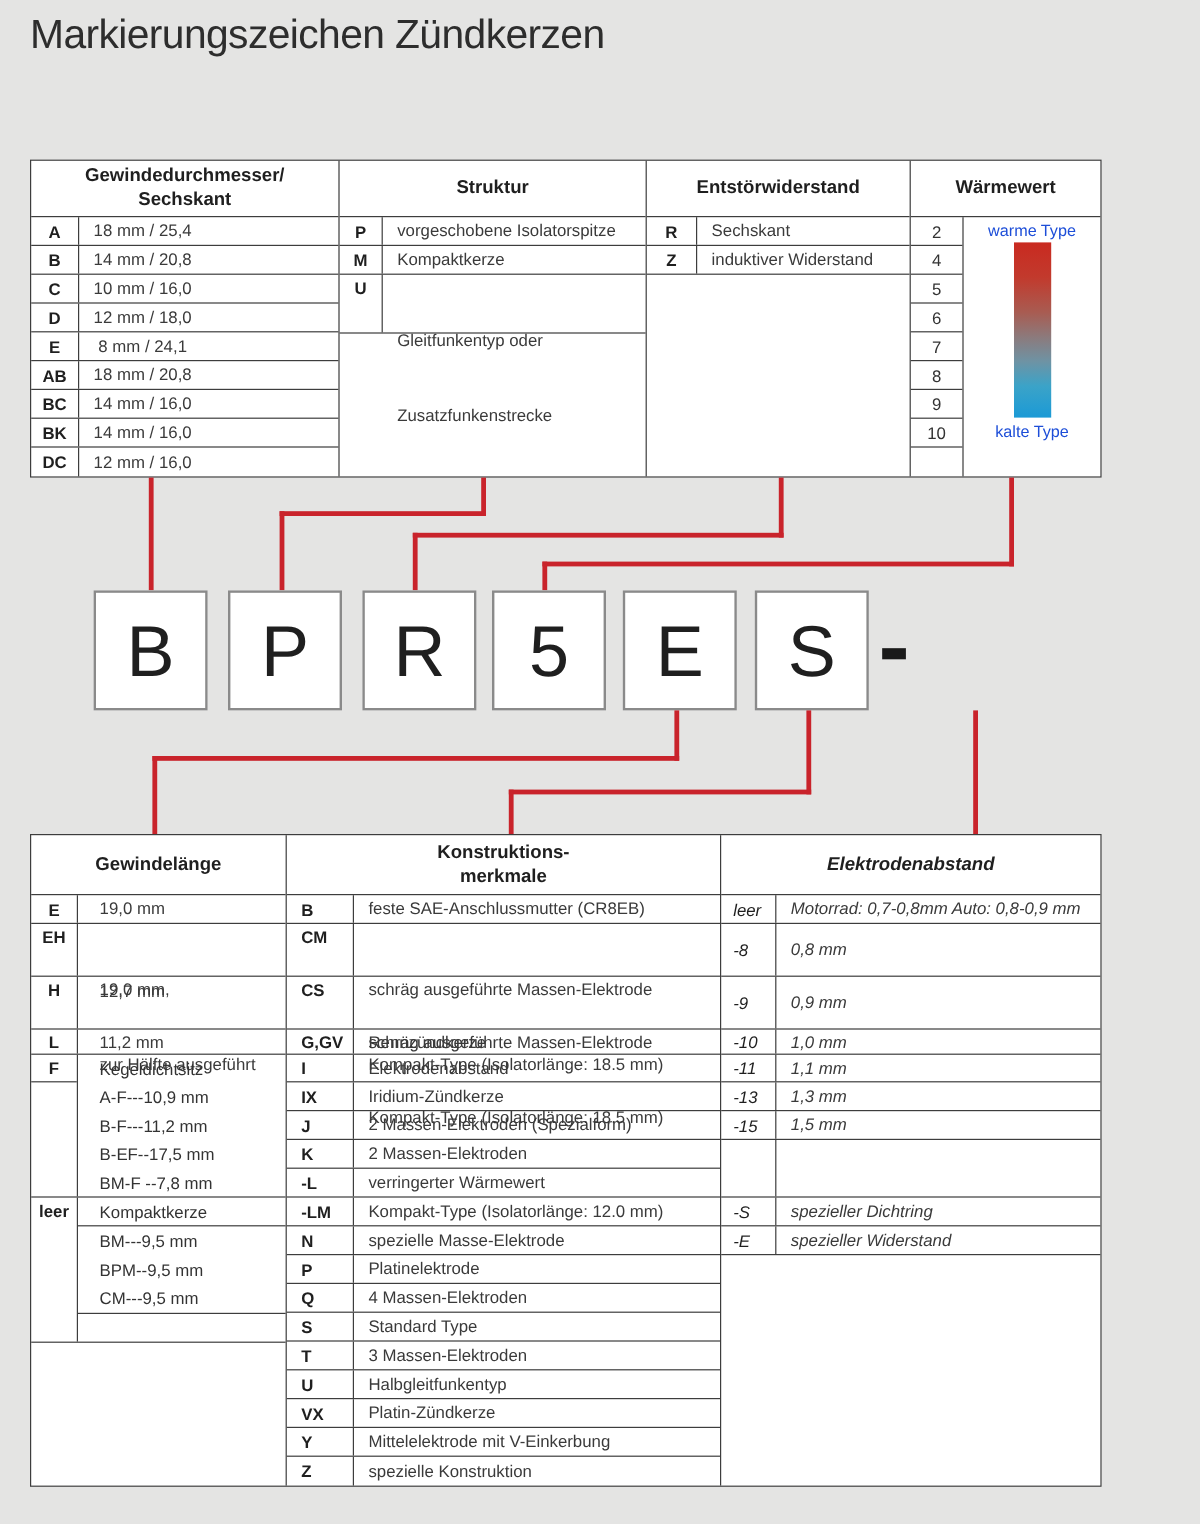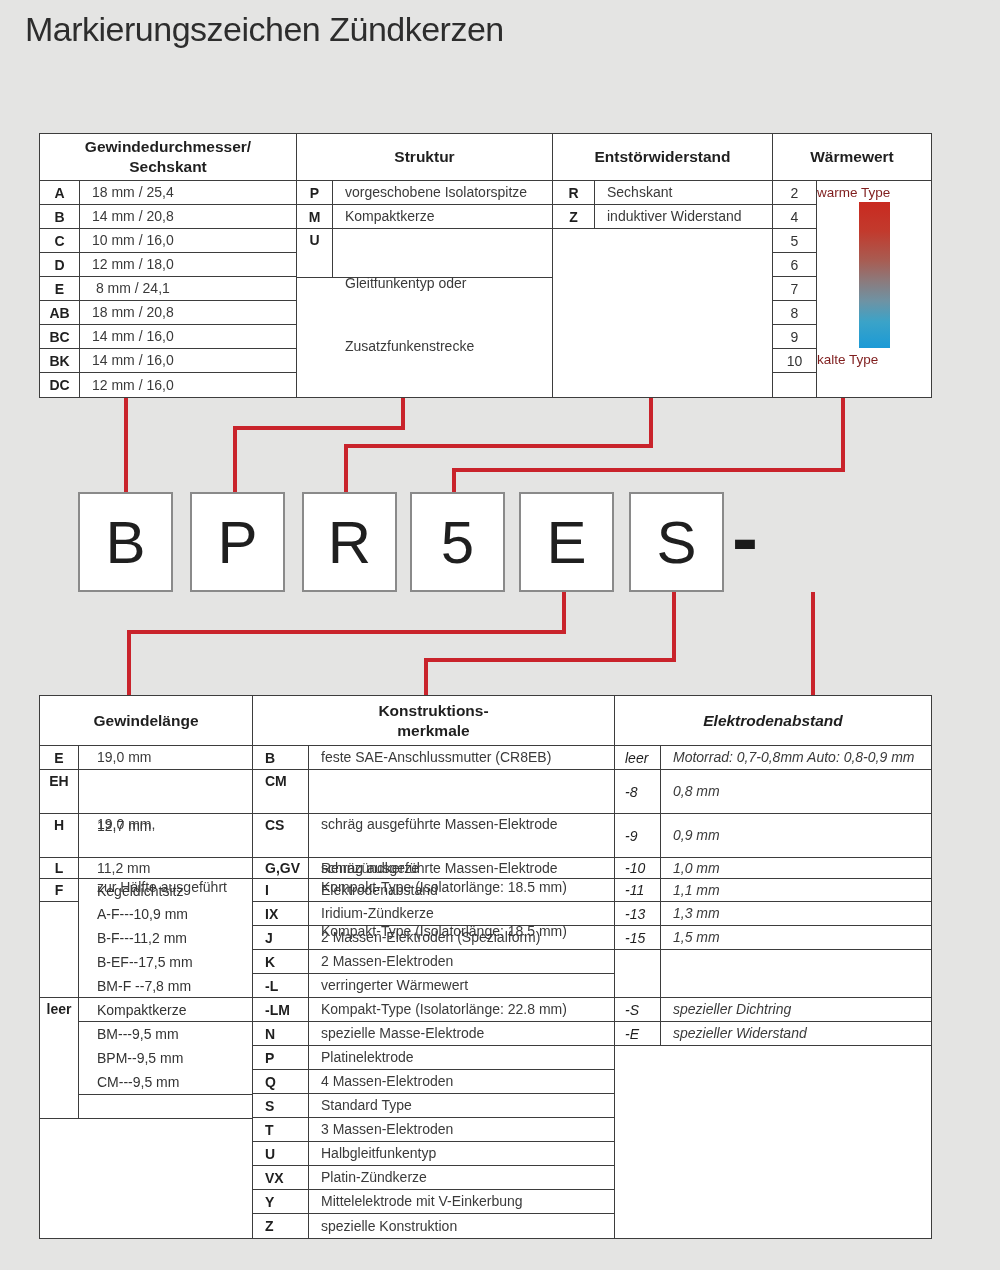--- a/index.html
+++ b/index.html
@@ -1,19 +1,19 @@
 <!DOCTYPE html>
 <html><head>
 <meta charset="utf-8">
 <style>
   html,body{margin:0;padding:0;background:#e4e4e3;}
   #canvas{position:relative;width:1000px;height:1270px;background:#e4e4e3;
           font-family:"Liberation Sans",sans-serif;color:#333;overflow:hidden;border-radius:11px;}
   .title{position:absolute;left:25px;top:10px;font-size:34px;letter-spacing:-0.5px;color:#2d2d2d;}
-  .panel{position:absolute;background:#fff;border:1px solid #3d3d3d;display:flex;box-sizing:border-box;margin-left:14px;}
+  .panel{position:absolute;background:#fff;border:1px solid #3d3d3d;display:flex;box-sizing:border-box;}
   .sect{height:100%;box-sizing:border-box;position:relative;}
   .sect + .sect{border-left:1px solid #3d3d3d;}
   .hdr{display:flex;flex-direction:column;justify-content:center;align-items:center;
        font-weight:bold;font-size:15.5px;color:#1f1f1f;border-bottom:1px solid #3d3d3d;
        box-sizing:border-box;line-height:20px;text-align:center;}
   .h47{height:47px}.h50{height:50px}
   .tr{display:flex;border-bottom:1px solid #3d3d3d;box-sizing:border-box;align-items:center;
       font-size:14px;color:#3a3a3a;}
   .tr.nb{border-bottom:none;}
   .tr.topal{align-items:flex-start;}
@@ -31,21 +31,21 @@
   .lcol{width:39px;border-right:1px solid #3d3d3d;box-sizing:border-box;height:100%;flex-shrink:0;}
   .fcode{height:23px;border-bottom:1px solid #3d3d3d;box-sizing:border-box;display:flex;
          align-items:center;justify-content:center;font-weight:bold;font-size:14px;color:#1f1f1f;}
   .leercode{padding-top:3px;text-align:center;font-weight:bold;font-size:14px;color:#1f1f1f;}
   .fline{height:24px;display:flex;align-items:center;padding-left:18px;font-size:14px;box-sizing:border-box;}
   .block{display:flex;border-bottom:1px solid #3d3d3d;box-sizing:border-box;}
   .subcell{border-bottom:1px solid #3d3d3d;box-sizing:border-box;}
   .heatnums{position:absolute;left:0;top:0;bottom:0;width:44px;border-right:1px solid #3d3d3d;box-sizing:border-box;}
   .heatcell{height:24px;border-bottom:1px solid #3d3d3d;box-sizing:border-box;display:flex;
             align-items:center;justify-content:center;font-size:14px;}
-  .heatlabel{position:absolute;left:44px;right:0;text-align:left;font-size:13.5px;color:#7f1d1d;}
+  .heatlabel{position:absolute;left:44px;right:0;text-align:center;font-size:13.5px;color:#1d4ed8;}
   .heatbar{position:absolute;left:86px;top:21px;width:31px;height:146px;
            background:linear-gradient(180deg,#c92a20 0%,#c23a2d 20%,#a85c52 40%,
                       #8c7a7c 54%,#6e93a4 68%,#3ba3c8 82%,#1b9ad6 100%);}
   .lbox{position:absolute;top:492px;width:95px;height:100px;background:#fff;
         border:2px solid #8a8a8a;box-sizing:border-box;display:flex;align-items:center;
         justify-content:center;font-size:60px;color:#1f1f1f;}
   .dash{position:absolute;left:722px;top:488px;width:46px;height:100px;display:flex;
         align-items:center;justify-content:center;font-size:78px;font-weight:bold;color:#1a1a1a;}
   .rl{position:absolute;background:#c9232b;}
 </style>
@@ -275,21 +275,21 @@
       <div class="tr h24">
           <div class="code wM la">K</div>
           <div class="desc">2 Massen-Elektroden</div>
         </div>
       <div class="tr h24">
           <div class="code wM la">-L</div>
           <div class="desc">verringerter Wärmewert</div>
         </div>
       <div class="tr h24">
           <div class="code wM la">-LM</div>
-          <div class="desc">Kompakt-Type (Isolatorlänge: 22.8 mm)</div>
+          <div class="desc">Kompakt-Type (Isolatorlänge: 12.0 mm)</div>
         </div>
       <div class="tr h24">
           <div class="code wM la">N</div>
           <div class="desc">spezielle Masse-Elektrode</div>
         </div>
       <div class="tr h24">
           <div class="code wM la">P</div>
           <div class="desc">Platinelektrode</div>
         </div>
       <div class="tr h24">

